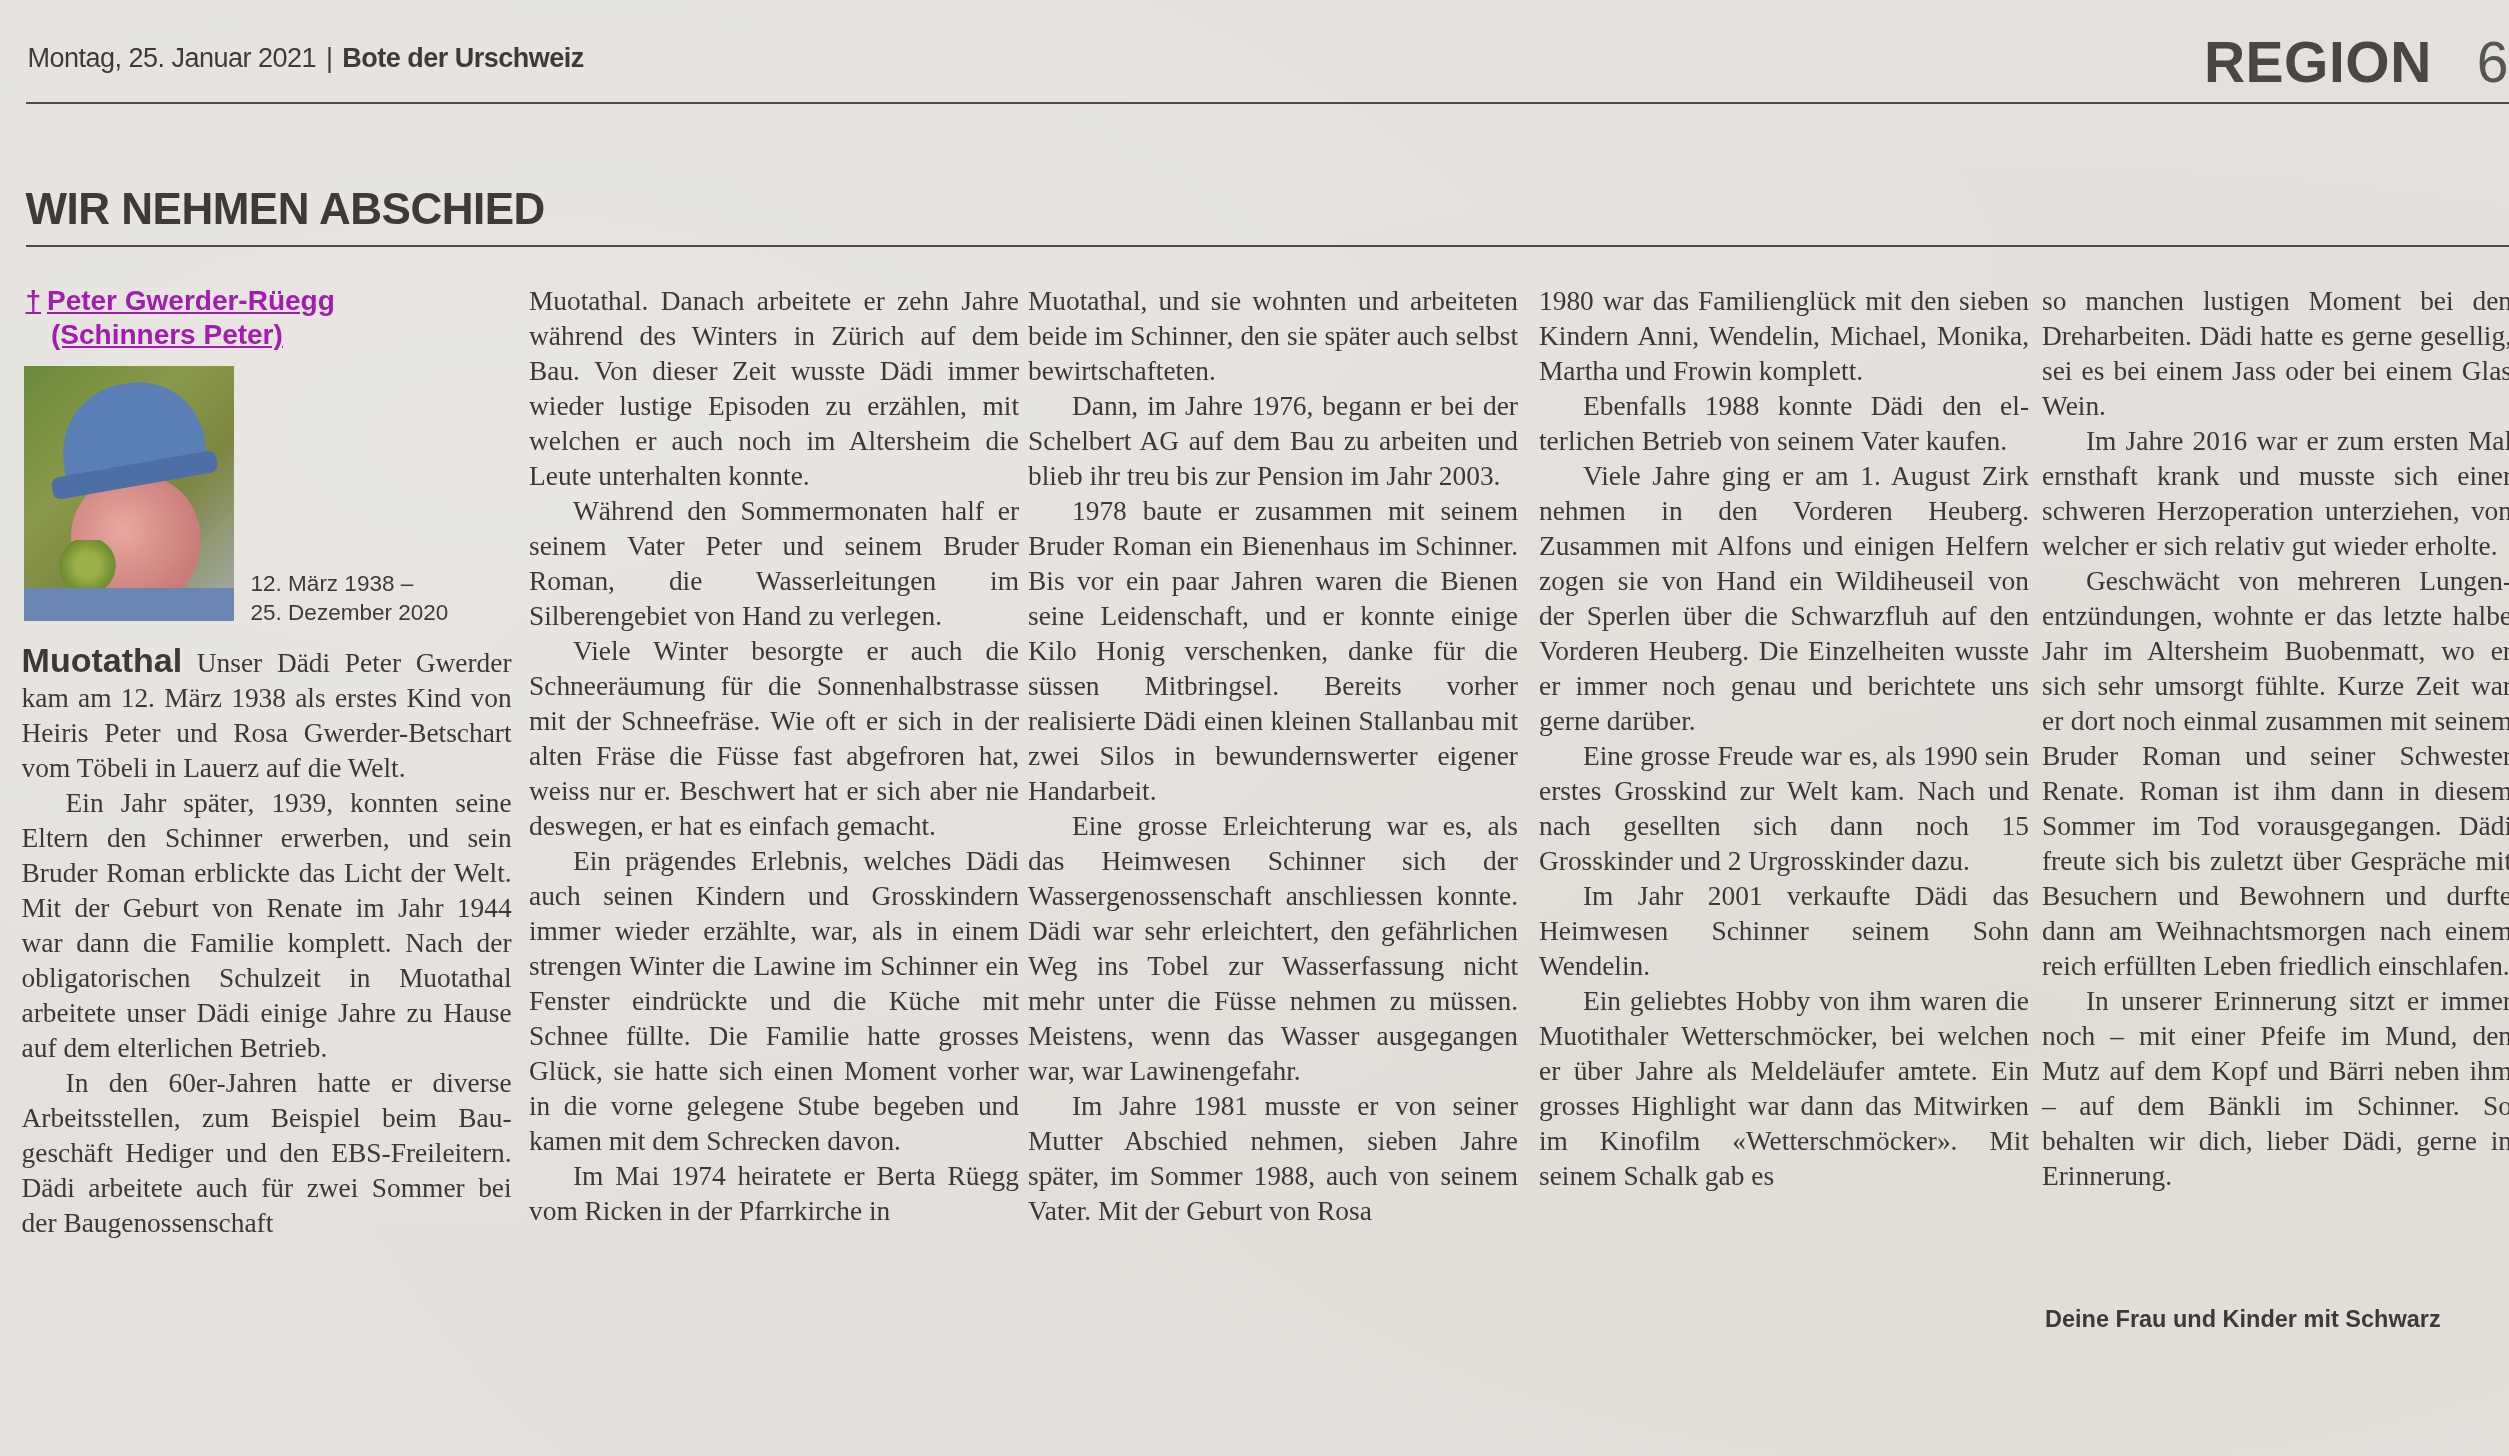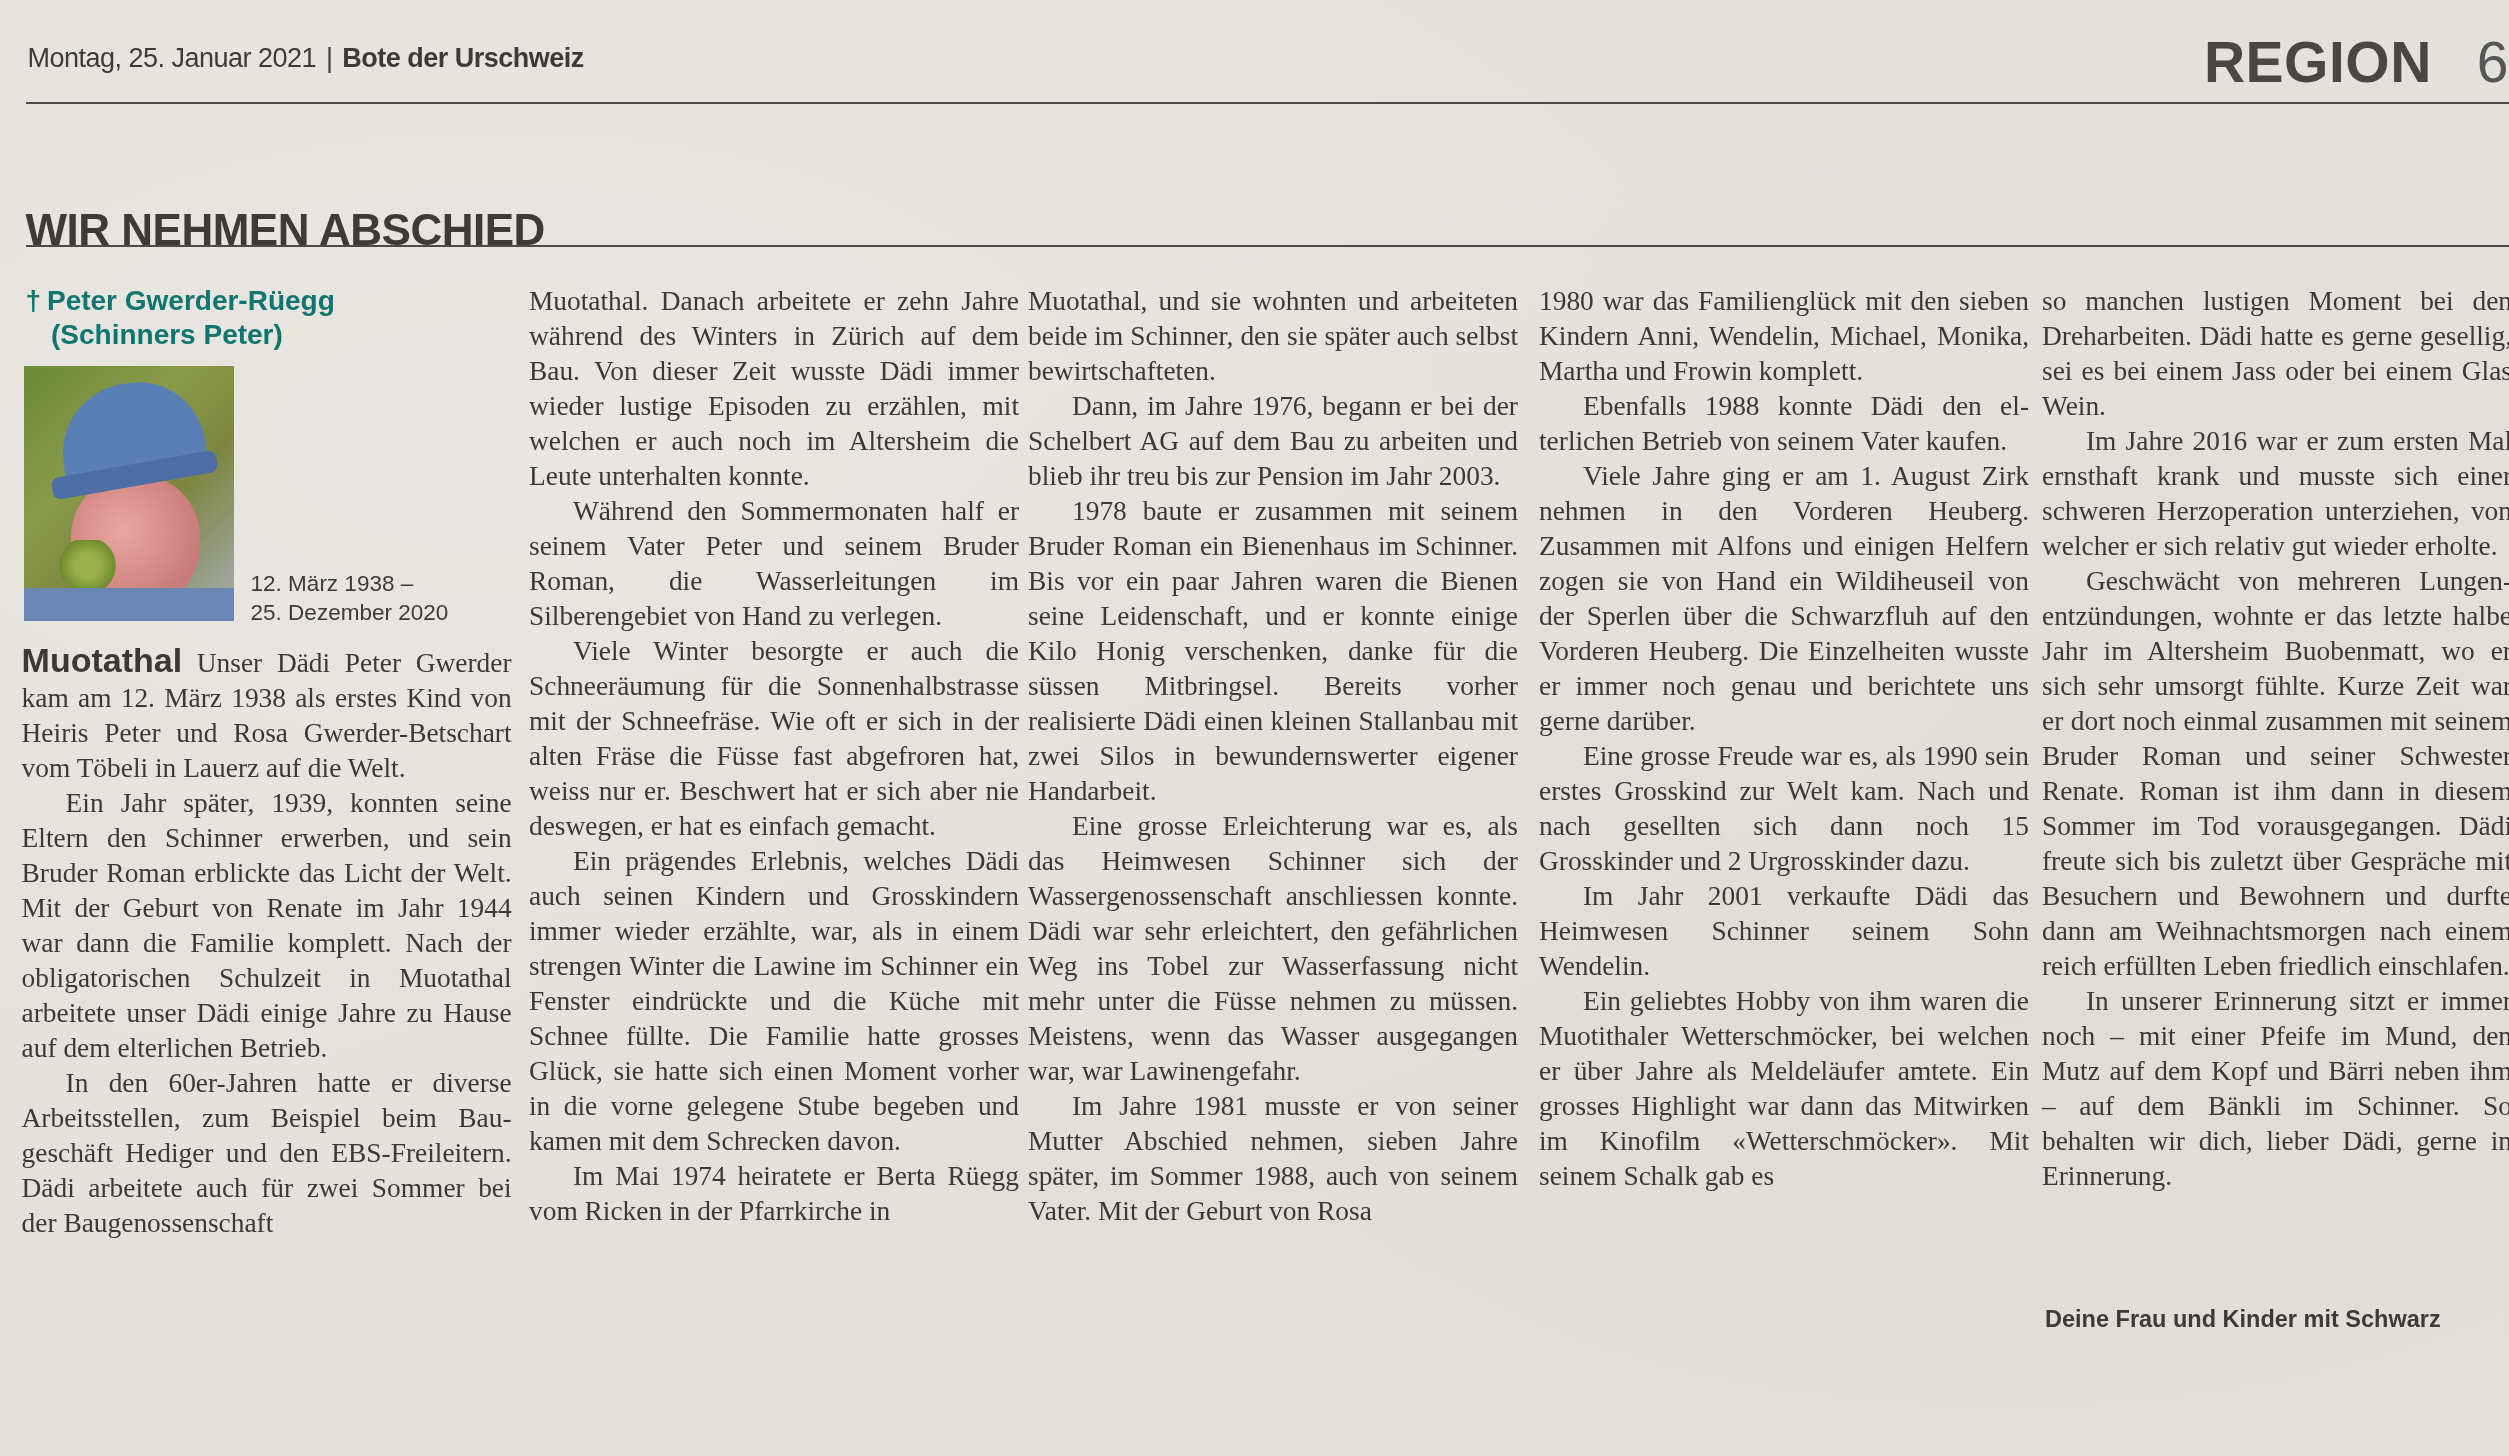--- a/index.html
+++ b/index.html
@@ -23,41 +23,41 @@
     position: absolute; right: 0; top: 29px;
     font-family: "Liberation Sans", sans-serif;
     font-size: 57px; font-weight: bold; color: #4a4644;
     letter-spacing: 0.5px;
   }
   .section .pagenum { font-weight: normal; margin-left: 45px; color: #555; }
   .rule { position: absolute; left: 25.5px; right: 0; height: 2px; background: #4e4a48; }
   .rule.top { top: 102px; }
   .rule.head { top: 245px; }
   .heading {
-    position: absolute; left: 25.5px; top: 205px;
+    position: absolute; left: 25.5px; top: 184px;
     font-family: "Liberation Sans", sans-serif;
     font-size: 44px; font-weight: bold; color: #3e3a38;
     letter-spacing: -0.5px;
   }
   .col {
     position: absolute; top: 284px; width: 490px;
     font-family: "Liberation Serif", serif;
     font-size: 27.4px; line-height: 35px; color: #3c3836;
     text-align: justify; hyphens: manual;
   }
   .col p { margin: 0; text-indent: 0; }
   .col p.ind { text-indent: 44px; }
   .c1 { left: 21.6px; }
   .c2 { left: 529px; }
   .c3 { left: 1028px; }
   .c4 { left: 1539px; }
   .c5 { left: 2042px; width: 470px; }
   .name {
     font-family: "Liberation Sans", sans-serif; font-weight: bold;
-    font-size: 28px; line-height: 34px; color: #0f766e; margin-left: 3.9px;
+    font-size: 28px; line-height: 34px; color: #a21caf; margin-left: 3.9px; text-decoration: underline;
   }
   .name .cross { margin-right: 5.9px; }
   .name .sub { display: block; padding-left: 25.5px; }
   .photo-row { position: relative; height: 260px; margin-top: 13.7px; margin-bottom: 17.6px; }
   .photo {
     position: absolute; left: 2px; top: 0; width: 210px; height: 255px;
     background: linear-gradient(135deg, #6a8a3a 0%, #8a9a4a 35%, #7d8640 60%, #a9adb5 100%);
     overflow: hidden;
   }
   .photo .cap {

